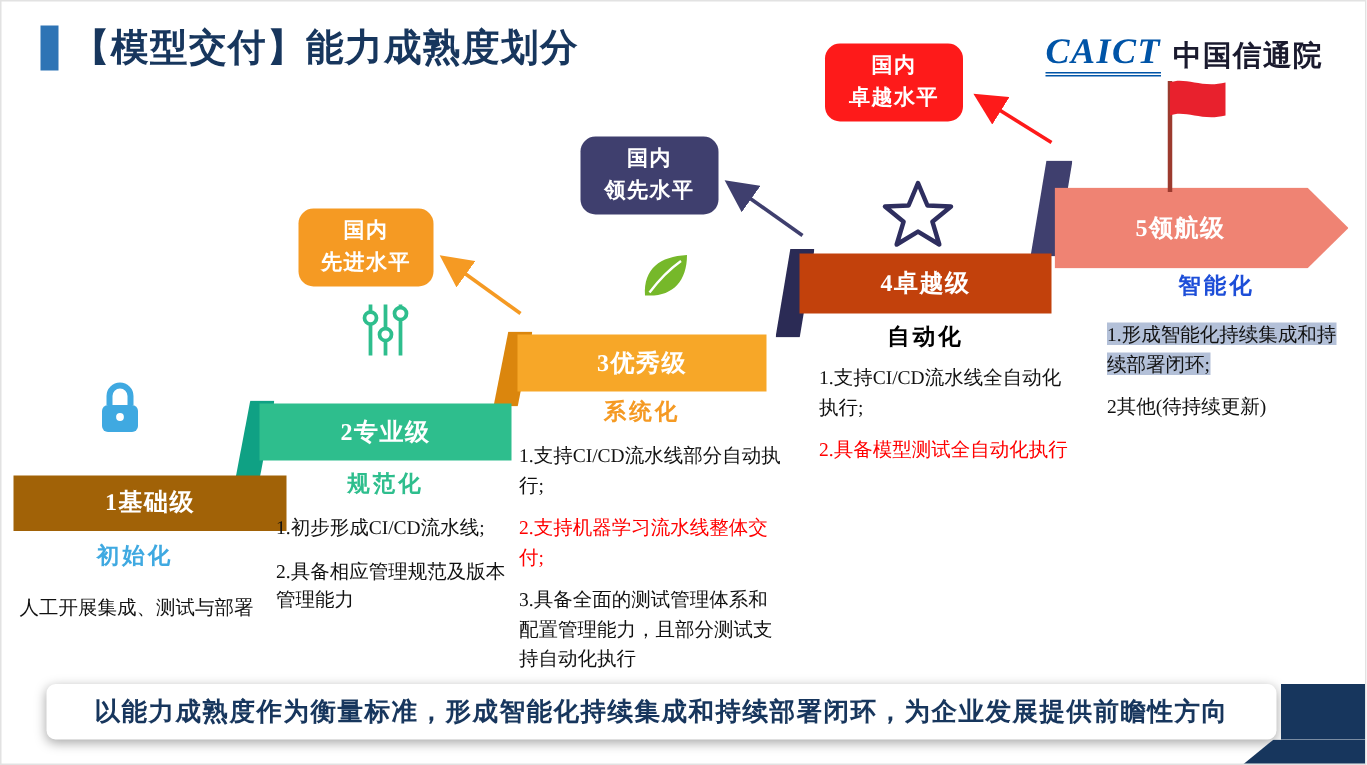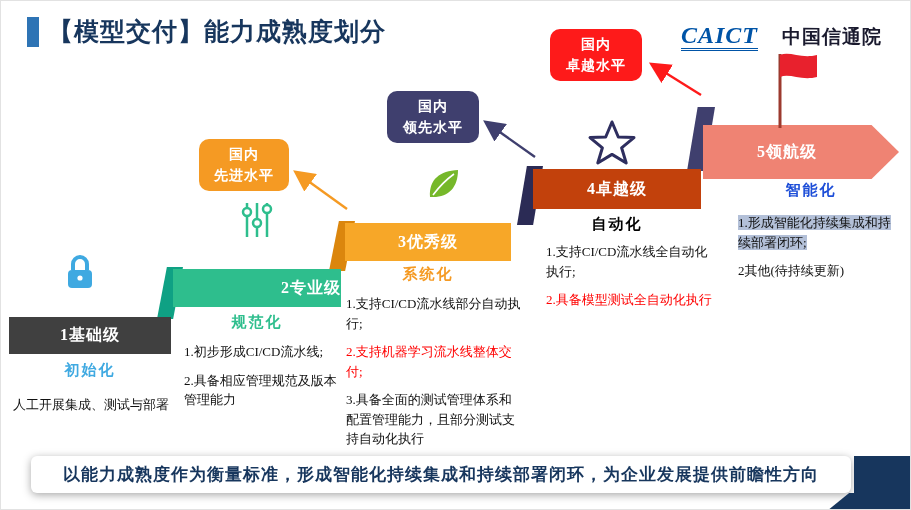--- a/index.html
+++ b/index.html
@@ -6,21 +6,21 @@
   .canvas{
     position:relative;width:911px;height:510px;background:#ffffff;
     font-family:Liberation Serif, serif;
     overflow:hidden;border:1px solid #e2e2e2;box-sizing:border-box;
   }
   
   .title-row{position:absolute;left:26px;top:14px;display:flex;align-items:center;gap:9px;}
   .title-sq{width:12px;height:30px;background:#2E74B5;}
   .title-text{font-size:25px;font-weight:bold;color:#17365D;letter-spacing:1px;}
   
-  .logo{position:absolute;right:28px;top:22px;display:flex;align-items:center;gap:24px;}
+  .logo{position:absolute;right:28px;top:22px;display:flex;align-items:center;gap:8px;}
   .logo-abbr{color:#0054A7;font-weight:800;font-size:24px;font-style:italic;letter-spacing:1px;
     border-bottom:3px double #0054A7;line-height:1.05;}
   .logo-cn{color:#1a1a2e;font-size:19px;font-weight:bold;letter-spacing:1px;}
   
   .riser{position:absolute;clip-path:polygon(38% 0,100% 0,62% 100%,0 100%);}
   .bar{position:absolute;color:#fff;font-weight:bold;font-size:16px;
     display:flex;align-items:center;justify-content:center;letter-spacing:1px;}
   .arrow5{clip-path:polygon(0 0,86% 0,100% 50%,86% 100%,0 100%);padding-right:28px;box-sizing:border-box;}
   .kw{position:absolute;font-weight:bold;font-size:15px;text-align:center;letter-spacing:2px;}
   .kw1{color:#3FA9E1}.kw2{color:#2EBE8D}.kw3{color:#F59A23}.kw4{color:#000000}.kw5{color:#1d4ed8}
@@ -59,24 +59,24 @@
   <div class="logo">
     <span class="logo-abbr">CAICT</span>
     <span class="logo-cn">中国信通院</span>
   </div>
 
   <div class="riser" style="left:156px;top:266px;width:26px;height:52px;background:#0FA184;"></div>
   <div class="riser" style="left:328px;top:220px;width:26px;height:50px;background:#DB860D;"></div>
   <div class="riser" style="left:516px;top:165px;width:26px;height:59px;background:#2B2B55;"></div>
   <div class="riser" style="left:686px;top:106px;width:28px;height:64px;background:#3F3F6E;"></div>
 
-  <div class="bar" style="left:8px;top:316px;width:162px;height:37px;background:#404040;">
+  <div class="bar" style="left:8px;top:316px;width:182px;height:37px;background:#a16207;">
     <span>1基础级</span>
   </div>
-  <div class="bar" style="left:172px;top:268px;width:168px;height:38px;background:#2EBE8D;justify-content:flex-end;">
+  <div class="bar" style="left:172px;top:268px;width:168px;height:38px;background:#2EBE8D;">
     <span>2专业级</span>
   </div>
   <div class="bar" style="left:344px;top:222px;width:166px;height:38px;background:#F7A728;">
     <span>3优秀级</span>
   </div>
   <div class="bar" style="left:532px;top:168px;width:168px;height:40px;background:#c2410c;">
     <span>4卓越级</span>
   </div>
   <div class="bar arrow5" style="left:702px;top:124px;width:196px;height:54px;background:#EF8373;">
     <span>5领航级</span>

